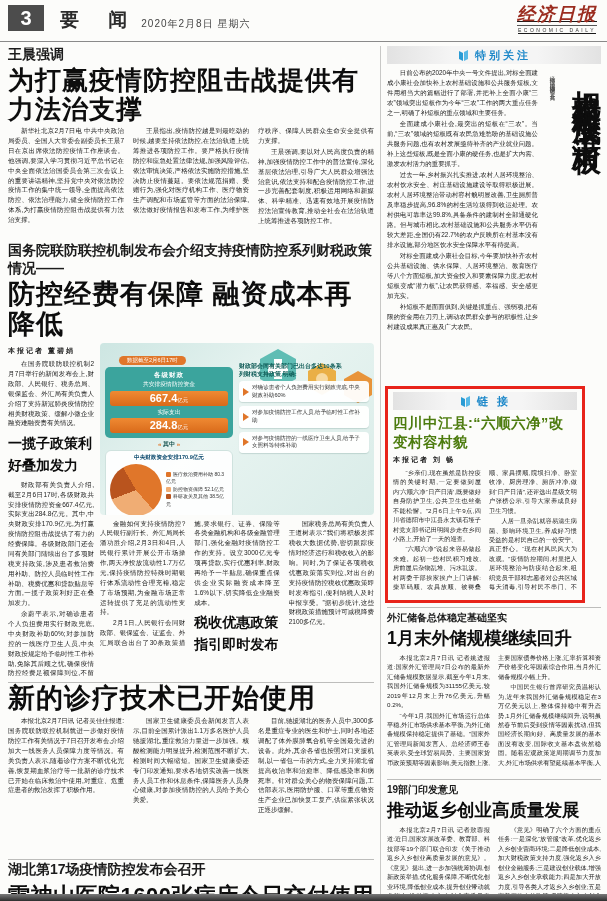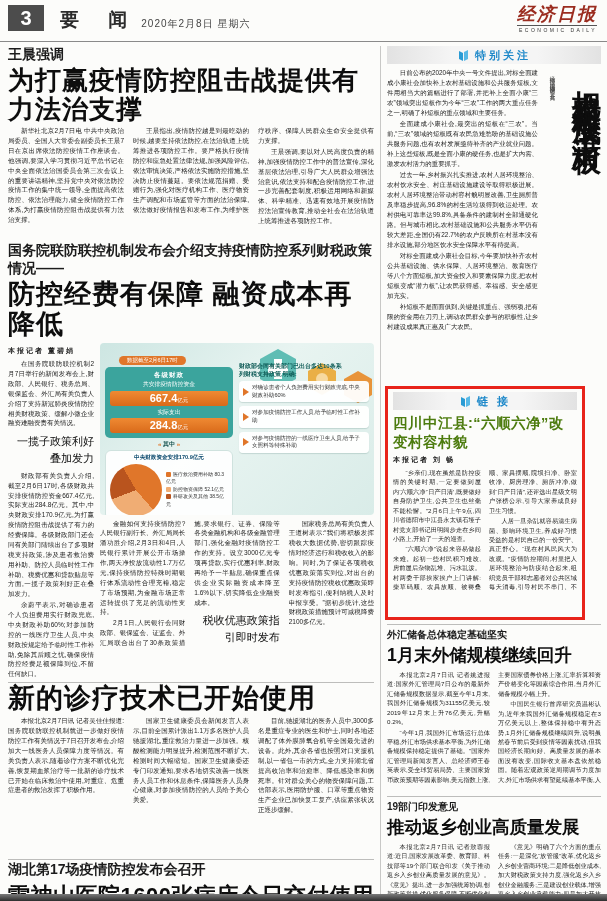--- a/index.html
+++ b/index.html
@@ -5,39 +5,39 @@
   * { margin:0; padding:0; box-sizing:border-box; }
   html,body { background:#e9e7e2; }
   body { font-family:"Liberation Sans", sans-serif; }
   .page { position:relative; width:607px; height:901px; margin:0 auto; background:#fcfcfa; overflow:hidden; color:#1a1a1a; }
 
   
   .masthead-row { display:flex; align-items:flex-start; padding:5px 10px 0 8px; height:42px; border-bottom:1.5px solid #8a8a8a; }
   .pageno { width:36px; height:26px; background:#4c4c4c; color:#fff; font-size:20px; font-weight:bold; display:flex; align-items:center; justify-content:center; }
   .secname { font-size:19px; font-weight:bold; letter-spacing:12px; margin:2px 0 0 16px; color:#2b2b2b; }
   .dateline { font-size:10px; color:#444; margin:12px 0 0 2px; letter-spacing:1px; }
-  .mast-right { margin-left:auto; text-align:right; }
+  .mast-right { margin-left:auto; text-align:center;text-decoration:underline; }
   .mast-cn { font-family:"DejaVu Serif", serif; font-style:italic; font-weight:bold; font-size:18px; color:#9b2d20; letter-spacing:2px; line-height:1; }
   .mast-en { font-size:5px; letter-spacing:2.5px; color:#333; border-top:1px solid #555; margin-top:2px; padding-top:1px; }
 
   
   .content { display:flex; padding:4px 6px 0 8px; }
   .leftcol { width:372px; padding-right:6px; }
   .vdivider { width:1px; background:#c8c8c6; }
   .rightcol { flex:1; padding-left:6px; }
 
   .kicker { font-size:14px; font-weight:bold; color:#1c1c1c; margin:0 0 2px; }
   .headline-xl { font-size:26px; font-weight:900; letter-spacing:1px; color:#0d0d0d; line-height:1.1; }
   .headline-lg { font-size:27px; font-weight:900; letter-spacing:1px; color:#0d0d0d; line-height:1.1; }
   .byline { font-size:7px; font-weight:bold; letter-spacing:2px; color:#222; margin:3px 0; }
   .bodytext { font-size:6.5px; line-height:1.52; text-align:justify; color:#222; overflow:hidden; }
   .bodytext p { text-indent:2em; margin-bottom:1px; }
   .cols3 { column-count:3; column-gap:9px; }
   .cols2 { column-count:2; column-gap:8px; }
-  .subhead { text-align:right; font-weight:normal; font-size:11px; text-indent:0 !important; margin:5px 0 4px !important; color:#0c0c0c; }
+  .subhead { text-align:left; font-weight:bold; font-size:14px; text-indent:0 !important; margin:5px 0 4px !important; color:#0c0c0c; }
 
   .a1-text { height:112px; margin-top:3px; }
   .a2-wrap { display:flex; margin-top:3px; }
   .a2-left { width:86px; height:334px; margin-right:6px; }
   .a2-right { flex:1; }
   .a2-cols { height:158px; margin-top:4px; }
   .a3-block { border-top:1px solid #bdbdbb; margin-top:5px; padding-top:1px; }
   .a3-text { height:138px; margin-top:3px; }
   .a4-block { border-top:1px solid #bdbdbb; margin-top:5px; padding-top:1px; }
   .headline-a4 { font-size:22px; font-weight:900; color:#0d0d0d; letter-spacing:0.5px; }
@@ -70,21 +70,21 @@
   
   .secbar { height:18px; background:linear-gradient(90deg,#e2e2e2,#f5f5f5 30%,#f5f5f5 70%,#e2e2e2); display:flex; align-items:center; justify-content:center; gap:5px; margin-bottom:4px; }
   .secbar .label { color:#1d88c9; font-weight:bold; font-size:11px; letter-spacing:3px; }
   .special-row { display:flex; height:312px; overflow:hidden; }
   .special-text { flex:1; font-size:6.4px; line-height:1.56; text-align:justify; color:#222; overflow:hidden; padding-right:5px; }
   .special-text p { text-indent:2em; margin-bottom:1px; }
   .vhead-box { width:58px; position:relative; flex:none; }
   .vheadline { position:absolute; top:0; right:0; writing-mode:vertical-rl; font-size:29px; font-weight:900; letter-spacing:4px; color:#0d0d0d; line-height:1; }
   .vbyline { position:absolute; top:4px; right:44px; writing-mode:vertical-rl; font-size:5.5px; color:#444; letter-spacing:1px; }
 
-  .redbox { border:3px solid #e8231a; margin:6px 16px 4px -2px; padding:3px 5px 21px; }
+  .redbox { border:3px solid #e8231a; margin:6px 16px 4px -2px; padding:3px 5px 4px; }
   .link-headline { font-size:14.5px; font-weight:900; color:#4d7c0f; margin:2px 0; letter-spacing:0.5px; }
   .link-text { height:128px; margin-top:2px; font-size:6.2px; }
 
   .rc-article { border-top:1px solid #bdbdbb; margin-top:4px; padding-top:3px; }
   .rc-kicker { font-size:10px; font-weight:bold; color:#1c1c1c; }
   .rc-headline { font-size:17.5px; font-weight:900; color:#0d0d0d; margin:1px 0 3px; }
   .forex-text { height:122px; font-size:6.2px; }
   .return-text { height:86px; font-size:6.2px; }
   .bottombar { position:absolute; left:0; bottom:0; width:100%; height:7px; background:linear-gradient(#7a7a7a,#2d2d2d); }
 </style>

